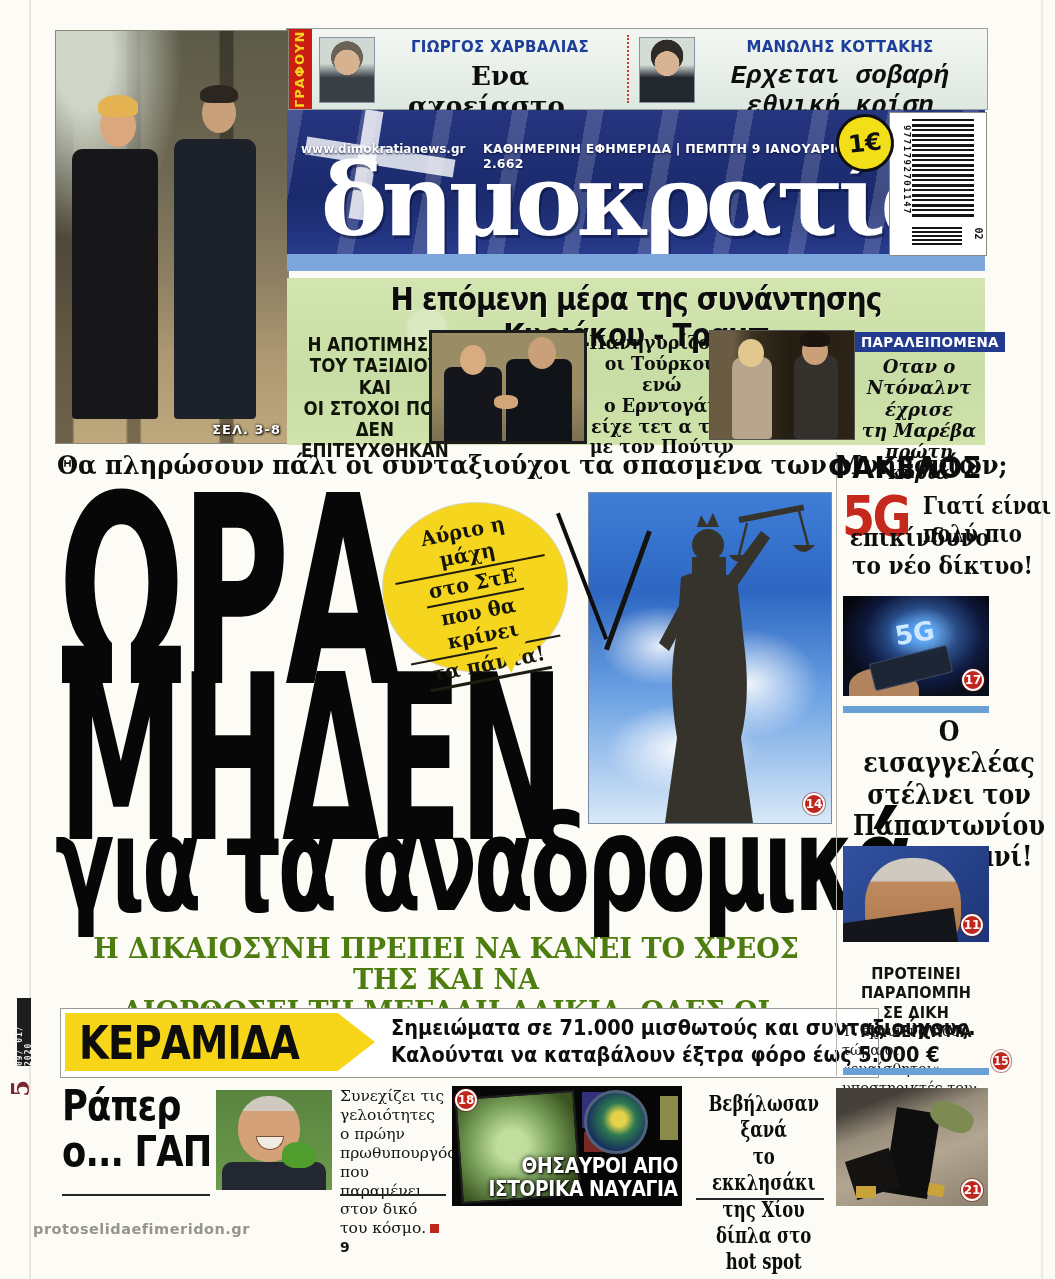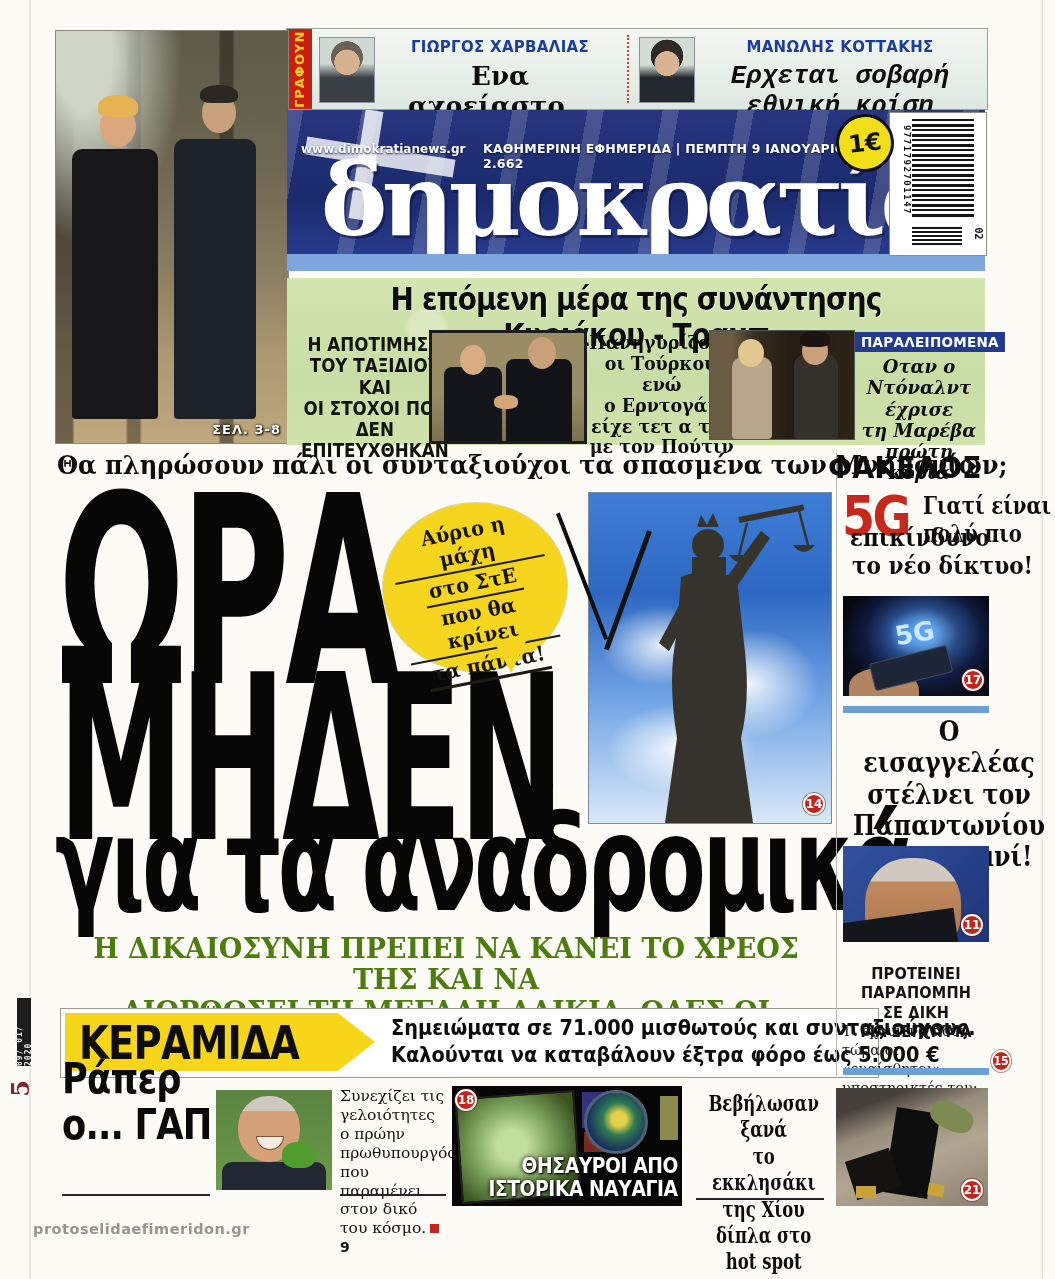--- a/index.html
+++ b/index.html
@@ -170,21 +170,21 @@
       background:linear-gradient(135deg,#31519f,#1e3578);}
   .pap-face{position:absolute;left:22px;top:12px;width:96px;height:96px;border-radius:46% 46% 40% 40%;
       background:linear-gradient(180deg,#cfc9c0 0 24%,#c08a5f 25%,#b07a50 78%,#8e5f3c 100%);}
   .pap-suit{position:absolute;left:-6px;bottom:-18px;width:120px;height:44px;background:#14161c;transform:rotate(-8deg);}
   .sb-pros-cap{left:840px;top:964px;width:152px;text-align:center;}
   .sb-pros-cap span{display:inline-block;font-weight:700;font-size:16.5px;line-height:1.18;color:#121212;
       transform:scaleX(.88);transform-origin:center top;letter-spacing:.2px;}
   .sb-note{left:842px;top:1022px;width:152px;font:400 14.5px "DejaVu Serif",serif;line-height:1.3;color:#151515;}
 
   
-  .gap-head{left:62px;top:1056px;width:152px;}
+  .gap-head{left:62px;top:1083px;width:152px;}
   .gap-head div{font-weight:900;font-size:43px;line-height:1.06;color:#0a0a0a;letter-spacing:-1px;}
   .gap-head div span{display:inline-block;transform:scaleX(.82);transform-origin:left center;white-space:nowrap;}
   .rule{background:#26262a;height:2px;}
   .photo-gap{left:216px;top:1090px;width:116px;height:100px;overflow:hidden;
       background:linear-gradient(180deg,#5a8440 0%,#6d9a4b 100%);}
   .gap-face{position:absolute;left:22px;top:6px;width:62px;height:66px;border-radius:48%;
       background:linear-gradient(180deg,#cfc9bf 0 22%,#d5a178 23%);}
   .gap-smile{position:absolute;left:40px;top:46px;width:26px;height:12px;border-radius:0 0 20px 20px;background:#f1ece2;border:1px solid #7c5236;}
   .gap-suit{position:absolute;left:6px;bottom:-8px;width:104px;height:36px;background:#232732;border-radius:10px 10px 0 0;}
   .gap-duck{position:absolute;left:66px;top:52px;width:34px;height:26px;border-radius:50% 60% 45% 45%;background:#4f9e2e;}

